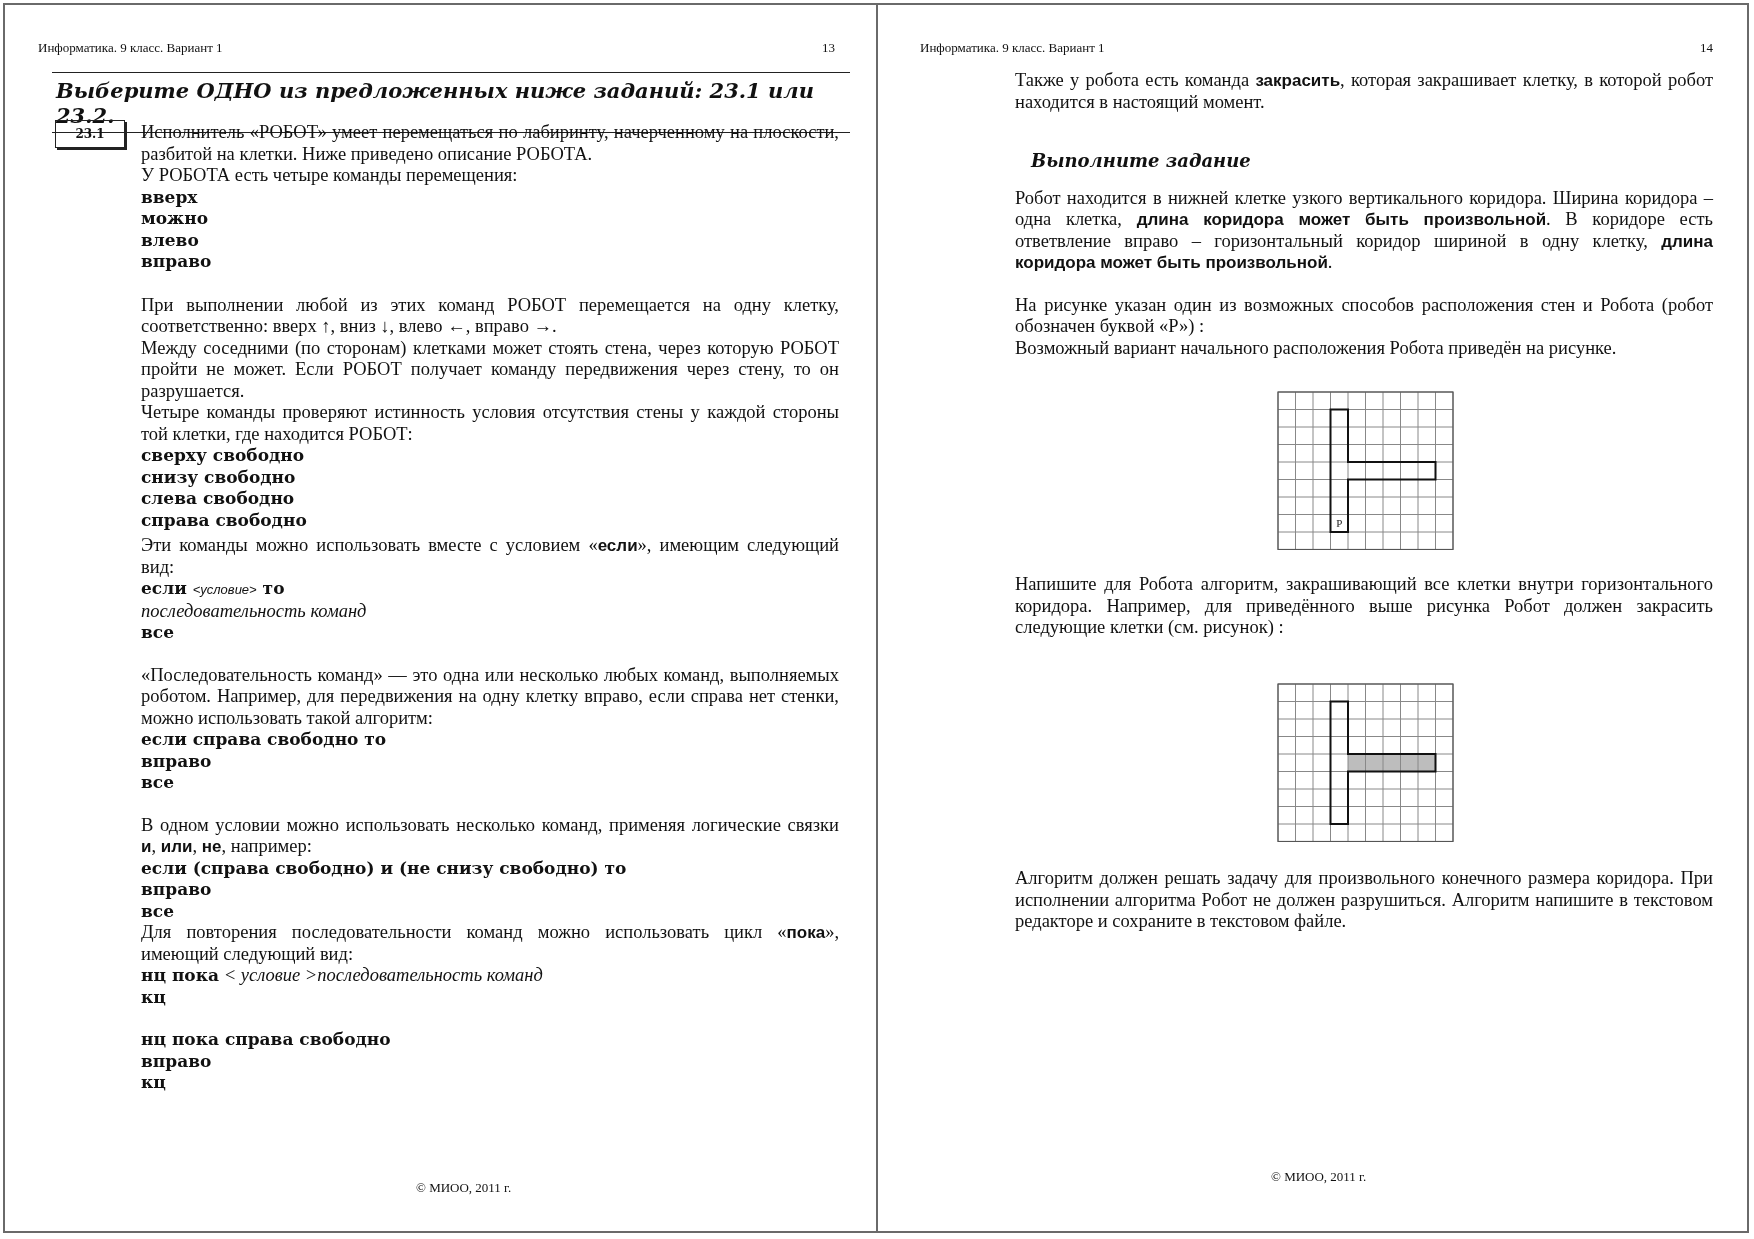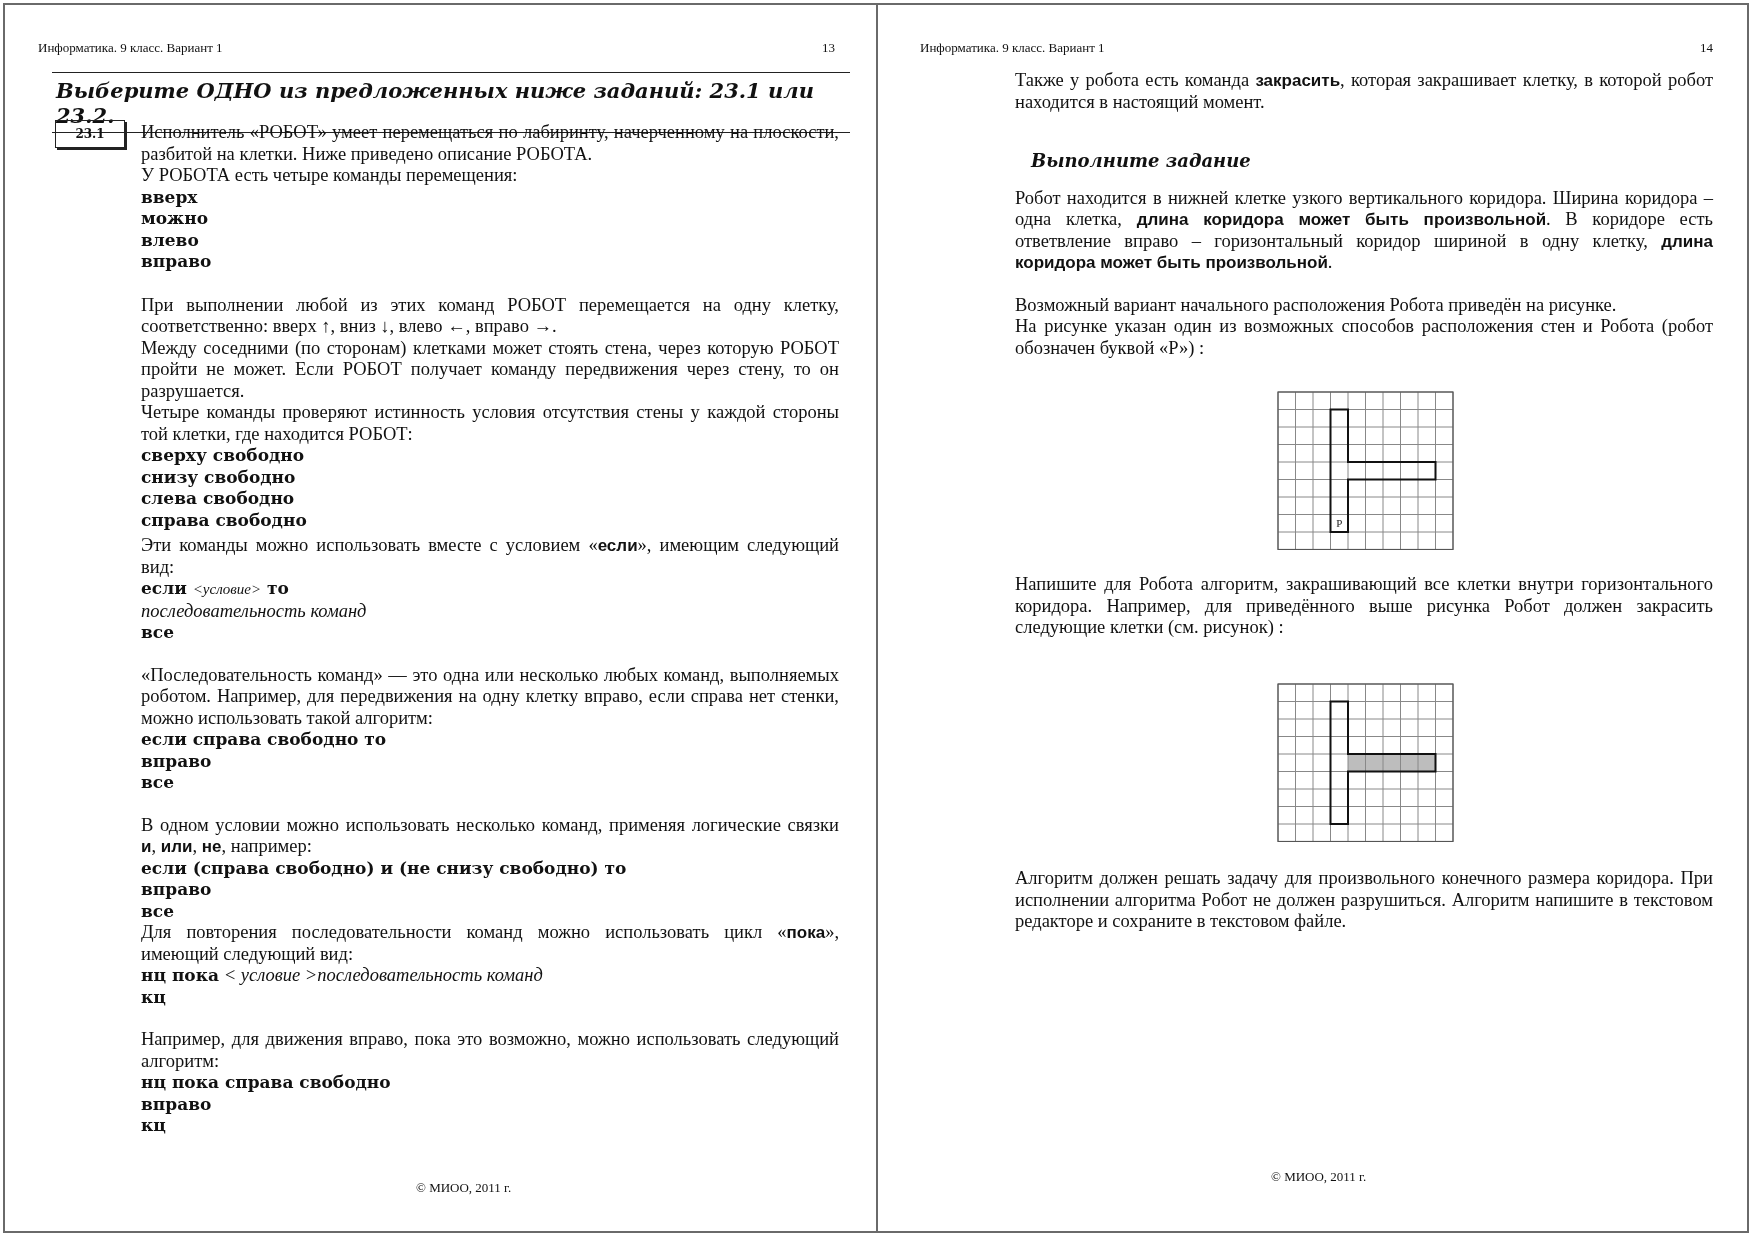--- a/index.html
+++ b/index.html
@@ -86,58 +86,57 @@
     <div class="gap" style="height:22px"></div>
     <p class="p">При выполнении любой из этих команд РОБОТ перемещается на одну клетку, соответственно: вверх ↑, вниз ↓, влево ←, вправо →.</p>
     <p class="p">Между соседними (по сторонам) клетками может стоять стена, через которую РОБОТ пройти не может. Если РОБОТ получает команду передвижения через стену, то он разрушается.</p>
     <p class="p">Четыре команды проверяют истинность условия отсутствия стены у каждой стороны той клетки, где находится РОБОТ:</p>
     <p class="code">сверху свободно</p>
     <p class="code">снизу свободно</p>
     <p class="code">слева свободно</p>
     <p class="code">справа свободно</p>
     <div class="gap-s"></div>
     <p class="p"><span>Эти команды можно использовать вместе с условием «</span><span class="b">если</span><span>», имеющим следующий вид:</span></p>
-    <p class="code"><span>если</span> <span class="it" style="font-weight:normal;font-family:Liberation Serif, serif;font-size:15px">&lt;условие&gt;</span> <span>то</span></p>
+    <p class="code"><span>если</span> <span class="it" style="font-weight:normal;font-family:Liberation Sans, sans-serif;font-size:13px">&lt;условие&gt;</span> <span>то</span></p>
     <p class="p it">последовательность команд</p>
     <p class="code">все</p>
     <div class="gap"></div>
     <p class="p">«Последовательность команд» — это одна или несколько любых команд, выполняемых роботом. Например, для передвижения на одну клетку вправо, если справа нет стенки, можно использовать такой алгоритм:</p>
     <p class="code">если справа свободно то</p>
     <p class="code">вправо</p>
     <p class="code">все</p>
     <div class="gap"></div>
     <p class="p"><span>В одном условии можно использовать несколько команд, применяя логические связки </span><span class="b">и</span>, <span class="b">или</span>, <span class="b">не</span><span>, например:</span></p>
     <p class="code">если (справа свободно) и (не снизу свободно) то</p>
     <p class="code">вправо</p>
     <p class="code">все</p>
     <p class="p"><span>Для повторения последовательности команд можно использовать цикл «</span><span class="b">пока</span><span>», имеющий следующий вид:</span></p>
     <p class="code"><span>нц пока</span><span class="it" style="font-weight:normal;font-family:'Liberation Serif',serif;font-size:18.5px"> &lt; условие &gt;последовательность команд</span></p>
     <p class="code">кц</p>
     <div class="gap"></div>
-    <p class="p">Например, для движения вправо, пока это возможно, можно использовать следующий алгоритм:</p>
     <p class="code">нц пока справа свободно</p>
     <p class="code">вправо</p>
     <p class="code">кц</p>
   </div>
 
   <div class="footer">© МИОО, 2011 г.</div>
 </div>
 
 <div class="page right">
   <div class="hdr title r">Информатика. 9 класс. Вариант 1</div>
   <div class="hdr num r">14</div>
 
   <div class="body-text" style="top:70px;">
     <p class="p"><span>Также у робота есть команда </span><span class="b">закрасить</span><span>, которая закрашивает клетку, в которой робот находится в настоящий момент.</span></p>
     <div class="gap"></div>
     <p class="ital-head">Выполните задание</p>
     <p class="p"><span>Робот находится в нижней клетке узкого вертикального коридора. Ширина коридора – одна клетка, </span><span class="b">длина коридора может быть произвольной</span><span>. В коридоре есть ответвление вправо – горизонтальный коридор шириной в одну клетку, </span><span class="b">длина коридора может быть произвольной</span><span>.</span></p>
     <div class="gap"></div>
+    <p class="p">На рисунке указан один из возможных способов расположения стен и Робота (робот обозначен буквой «Р») :</p>
     <p class="p">Возможный вариант начального расположения Робота приведён на рисунке.</p>
-    <p class="p">На рисунке указан один из возможных способов расположения стен и Робота (робот обозначен буквой «Р») :</p>
   </div>
 
   <div class="grid-fig" style="left:398px; top:390px;">
     <svg id="grid1" width="180" height="160">
         <line x1="2" y1="2" x2="2" y2="159.5" stroke="#888" stroke-width="1"></line>
         <line x1="19.5" y1="2" x2="19.5" y2="159.5" stroke="#888" stroke-width="1"></line>
         <line x1="37" y1="2" x2="37" y2="159.5" stroke="#888" stroke-width="1"></line>
         <line x1="54.5" y1="2" x2="54.5" y2="159.5" stroke="#888" stroke-width="1"></line>
         <line x1="72" y1="2" x2="72" y2="159.5" stroke="#888" stroke-width="1"></line>
         <line x1="89.5" y1="2" x2="89.5" y2="159.5" stroke="#888" stroke-width="1"></line>

